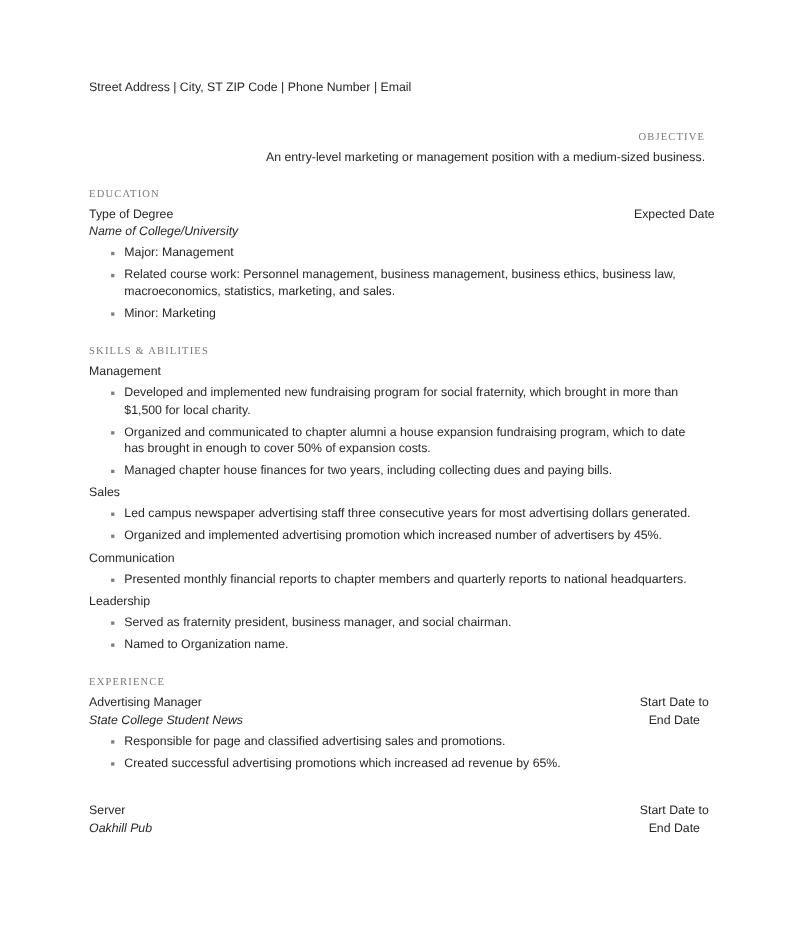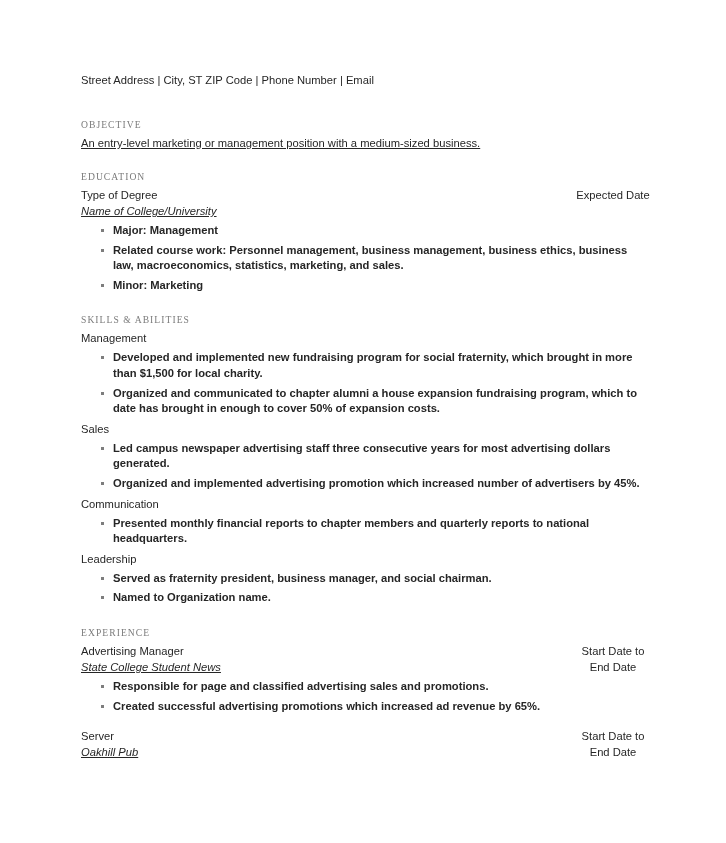--- a/index.html
+++ b/index.html
@@ -46,30 +46,29 @@
     letter-spacing: 1.05px;
     color: #7b7b7b;
     text-transform: uppercase;
     line-height: 12px;
     margin-bottom: 4px;
   }
 
   .section {
     margin-bottom: 0;
   }
-  .section-gap-objective { margin-bottom: 20px; }
+  .section-gap-objective { margin-bottom: 20px; text-align: right; }
   .section-gap-education { margin-bottom: 21px; }
   .section-gap-skills    { margin-bottom: 21px; }
 
   
   .body-text {
     font-size: 11.2px;
     line-height: 16px;
     color: #262626;
-    text-decoration: underline;
   }
 
   
   .entry-row {
     position: relative;
     font-size: 11.2px;
     line-height: 16px;
   }
   .entry-row .left {
     display: block;
@@ -95,42 +94,41 @@
     color: #262626;
     margin-top: 4px;
   }
   .sub-heading.first { margin-top: 0; }
 
   
   ul.bullets {
     list-style: none;
     margin: 0;
     padding: 0;
-    font-weight: bold;
   }
   ul.bullets > li {
     position: relative;
     padding-left: 32px;
     font-size: 11.2px;
     line-height: 15.6px;
     color: #262626;
     margin-top: 4px;
   }
   ul.bullets > li::before {
     content: "";
     position: absolute;
     left: 20px;
     top: 6px;
     width: 3px;
     height: 3px;
     background: #7d7d7d;
   }
 
   .entry-block { margin-bottom: 0; }
-  .entry-block + .entry-block { margin-top: 14px; }
+  .entry-block + .entry-block { margin-top: 26px; }
 
   .after-entry-list { margin-top: 2px; }
 </style>
 </head>
 <body>
 
 <div class="page">
   <div class="content">
 
     <div class="contact-line">Street Address | City, ST ZIP Code | Phone Number | Email</div>
@@ -156,20 +154,21 @@
       </ul>
     </div>
 
     <div class="section section-gap-skills">
       <div class="section-heading">SKILLS &amp; ABILITIES</div>
 
       <div class="sub-heading first">Management</div>
       <ul class="bullets">
         <li>Developed and implemented new fundraising program for social fraternity, which brought in more than $1,500 for local charity.</li>
         <li>Organized and communicated to chapter alumni a house expansion fundraising program, which to date has brought in enough to cover 50% of expansion costs.</li>
+        <li>Managed chapter house finances for two years, including collecting dues and paying bills.</li>
       </ul>
 
       <div class="sub-heading">Sales</div>
       <ul class="bullets">
         <li>Led campus newspaper advertising staff three consecutive years for most advertising dollars generated.</li>
         <li>Organized and implemented advertising promotion which increased number of advertisers by 45%.</li>
       </ul>
 
       <div class="sub-heading">Communication</div>
       <ul class="bullets">

